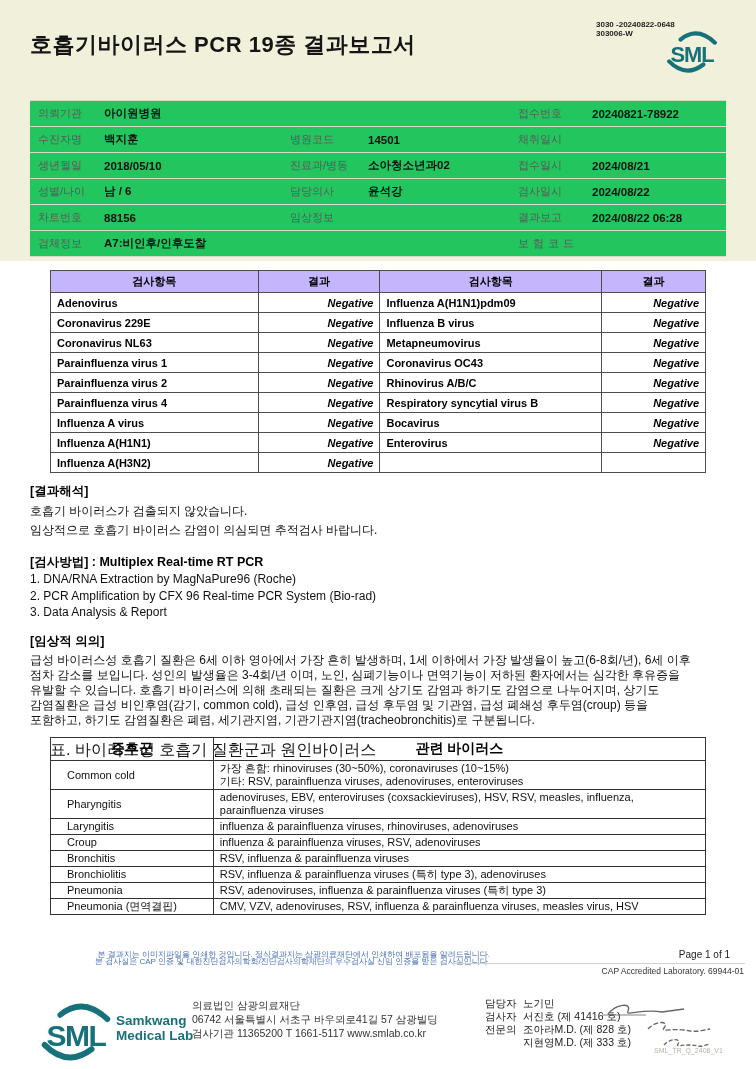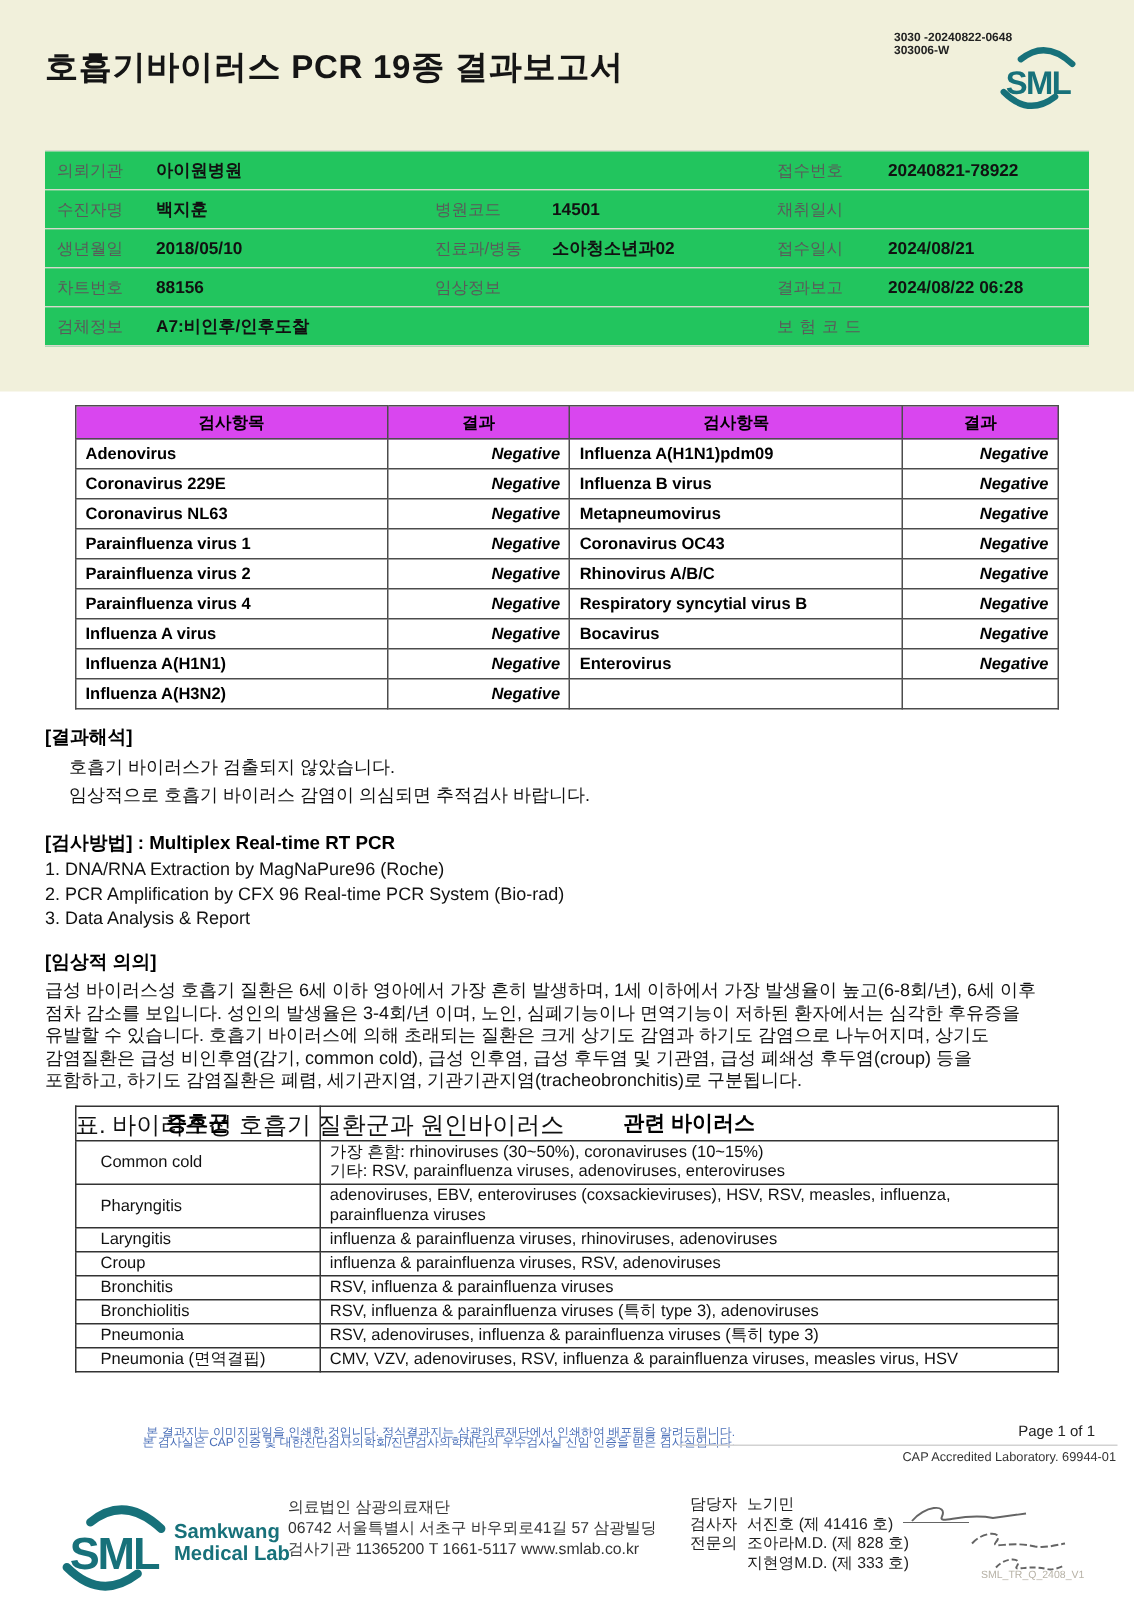--- a/index.html
+++ b/index.html
@@ -20,30 +20,30 @@
   .ig-row{display:flex;align-items:center;height:25px;background:#22c55e;
           border-bottom:1px solid #d8d8cd;padding:0 8px;font-size:11px;}
   .ig-l{color:#5a5a5a;}
   .ig-v{color:#111;font-weight:700;font-size:11.5px;}
   .w-l1{width:66px;} .w-v1{width:186px;} .w-l2{width:78px;} .w-v2{width:150px;}
   .w-l3{width:74px;} .w-v3{flex:1;}
   .sp{letter-spacing:4px;}
 
   
   .rtable{position:absolute;top:270px;left:50px;border-collapse:collapse;width:656px;}
-  .rtable th{background:#d946ef;border:1px solid #4d4d4d;font-size:11px;font-weight:700;
+  .rtable th{background:#c4b5fd;border:1px solid #4d4d4d;font-size:11px;font-weight:700;
              padding:3px 4px;color:#000;}
   .rtable td{border:1px solid #4d4d4d;font-size:11px;font-weight:700;padding:2px 6px;
              height:15px;color:#000;}
   .rtable td.res{text-align:right;font-style:italic;}
 
   
   .sections{position:absolute;top:483px;left:30px;width:700px;}
   .sec-h{font-size:12.5px;font-weight:700;color:#000;margin:0;}
-  .interp-line{font-size:12px;line-height:16px;color:#111;margin-top:3px;margin-left:16px;}
+  .interp-line{font-size:12px;line-height:16px;color:#111;margin-top:3px;}
   .method-h{margin-top:16px;}
   .method-item{font-size:12px;line-height:16.5px;color:#111;}
   .clinical-h{margin-top:12px;}
   .clinical-body{font-size:12px;line-height:15px;color:#111;margin-top:3px;white-space:pre-line;}
 
   
   .dcaption{position:absolute;top:704px;left:50px;font-size:16px;color:#111;margin-top:36px;}
   .dtable{position:absolute;top:737px;left:50px;border-collapse:collapse;width:656px;}
   .dtable th{border:1px solid #333;font-size:14px;font-weight:700;padding:2px;color:#000;}
   .dtable td{border:1px solid #333;font-size:11px;line-height:13px;padding:1px 6px;color:#111;}
@@ -52,21 +52,21 @@
 
   
   .note{position:absolute;left:30px;width:460px;font-size:8px;line-height:8px;color:#4a6fb8;text-align:right;}
   .note1{top:951px;} .note2{top:958px;}
   .pagelabel{position:absolute;top:949px;right:26px;font-size:10px;color:#222;}
   .footrule{position:absolute;top:963px;left:452px;width:293px;height:1px;background:#d2d2d2;}
   .caplabel{position:absolute;top:966px;right:12px;font-size:8.5px;color:#333;}
   .brand{position:absolute;top:1013px;left:116px;font-size:13.5px;line-height:15px;
          font-weight:700;color:#17717a;}
   .company{position:absolute;top:998px;left:192px;font-size:10.5px;line-height:14px;color:#333;}
-  .signers{position:absolute;top:997px;left:460px;font-size:10.5px;line-height:13px;color:#222;}
+  .signers{position:absolute;top:997px;left:485px;font-size:10.5px;line-height:13px;color:#222;}
   .signer-row{display:flex;}
   .signer-role{width:38px;}
   .sigsvg{position:absolute;top:1001px;left:590px;width:165px;height:52px;}
   .watermark{position:absolute;top:1047px;left:654px;font-size:7px;color:#b7b2a6;}
   svg text{font-family:"Liberation Sans",sans-serif;}
 </style>
 </head>
 <body>
 
 <div class="page">
@@ -99,20 +99,28 @@
       <span class="ig-l w-l3">채취일시</span>
       <span class="ig-v w-v3"></span>
     </div>
     <div class="ig-row">
       <span class="ig-l w-l1">생년월일</span>
       <span class="ig-v w-v1">2018/05/10</span>
       <span class="ig-l w-l2">진료과/병동</span>
       <span class="ig-v w-v2">소아청소년과02</span>
       <span class="ig-l w-l3">접수일시</span>
       <span class="ig-v w-v3">2024/08/21</span>
+    </div>
+    <div class="ig-row">
+      <span class="ig-l w-l1">성별/나이</span>
+      <span class="ig-v w-v1">남 / 6</span>
+      <span class="ig-l w-l2">담당의사</span>
+      <span class="ig-v w-v2">윤석강</span>
+      <span class="ig-l w-l3">검사일시</span>
+      <span class="ig-v w-v3">2024/08/22</span>
     </div>
     <div class="ig-row">
       <span class="ig-l w-l1">차트번호</span>
       <span class="ig-v w-v1">88156</span>
       <span class="ig-l w-l2">임상정보</span>
       <span class="ig-v w-v2"></span>
       <span class="ig-l w-l3">결과보고</span>
       <span class="ig-v w-v3">2024/08/22 06:28</span>
     </div>
     <div class="ig-row">

